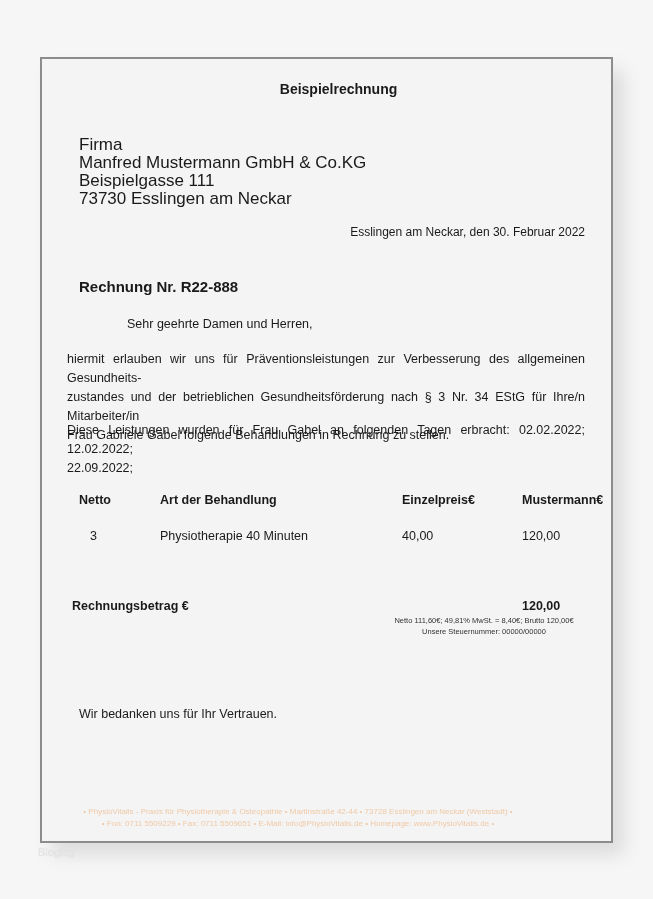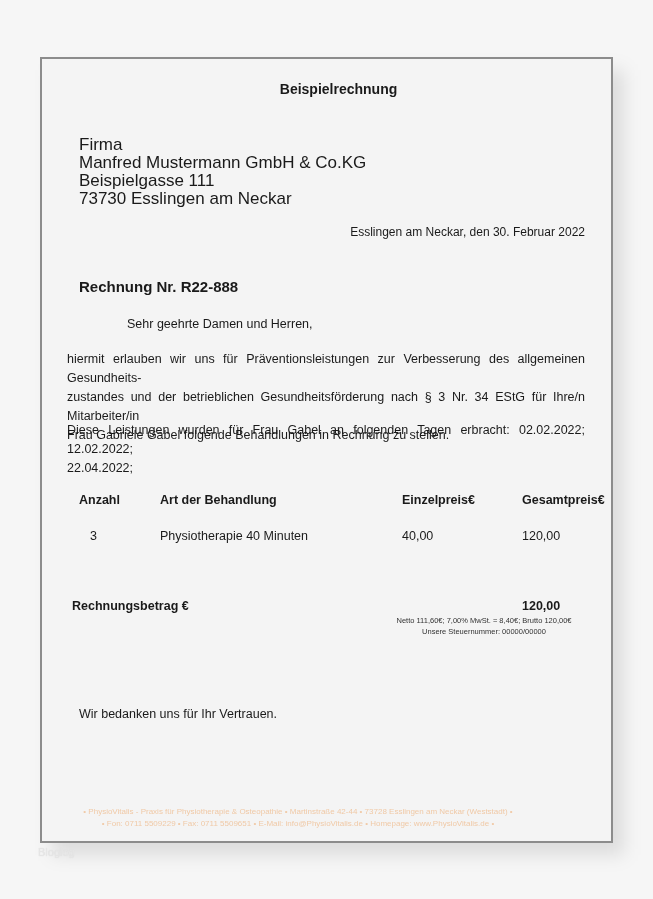--- a/index.html
+++ b/index.html
@@ -114,38 +114,38 @@
     <div class="abs greet">Sehr geehrte Damen und Herren,</div>
 
     <div class="para" style="top:291px">
       <span class="ln">hiermit erlauben wir uns für Präventionsleistungen zur Verbesserung des allgemeinen Gesundheits-</span>
       <span class="ln">zustandes und der betrieblichen Gesundheitsförderung nach § 3 Nr. 34 EStG für Ihre/n Mitarbeiter/in</span>
       <span class="ln last">Frau Gabriele Gabel folgende Behandlungen in Rechnung zu stellen.</span>
     </div>
 
     <div class="para" style="top:362px">
       <span class="ln">Diese Leistungen wurden für Frau Gabel an folgenden Tagen erbracht: 02.02.2022; 12.02.2022;</span>
-      <span class="ln last">22.04.2022;</span>
+      <span class="ln last">22.09.2022;</span>
     </div>
 
     <div>
-      <div class="abs th c1">Anzahl</div>
+      <div class="abs th c1">Netto</div>
       <div class="abs th c2">Art der Behandlung</div>
       <div class="abs th c3">Einzelpreis€</div>
-      <div class="abs th c4">Gesamtpreis€</div>
+      <div class="abs th c4">Mustermann€</div>
 
       <div class="abs td c1d">3</div>
       <div class="abs td c2">Physiotherapie 40 Minuten</div>
       <div class="abs td c3">40,00</div>
       <div class="abs td c4">120,00</div>
     </div>
 
     <div class="abs total-label">Rechnungsbetrag €</div>
     <div class="abs total-val">120,00</div>
-    <div class="abs note" style="top:557px">Netto 111,60€; 7,00% MwSt. = 8,40€; Brutto 120,00€</div>
+    <div class="abs note" style="top:557px">Netto 111,60€; 49,81% MwSt. = 8,40€; Brutto 120,00€</div>
     <div class="abs note" style="top:568px">Unsere Steuernummer: 00000/00000</div>
 
     <div class="abs closing" style="top:648px">Wir bedanken uns für Ihr Vertrauen.</div>
 
     <div class="footer" style="top:748px">• PhysioVitalis - Praxis für Physiotherapie &amp; Osteopathie • Martinstraße 42-44 • 73728 Esslingen am Neckar (Weststadt) •</div>
     <div class="footer" style="top:760px">• Fon: 0711 5509229 • Fax: 0711 5509651 • E-Mail: info@PhysioVitalis.de • Homepage: www.PhysioVitalis.de •</div>
   </div>
 
   <div class="watermark">Bloglog</div>
 </div>

